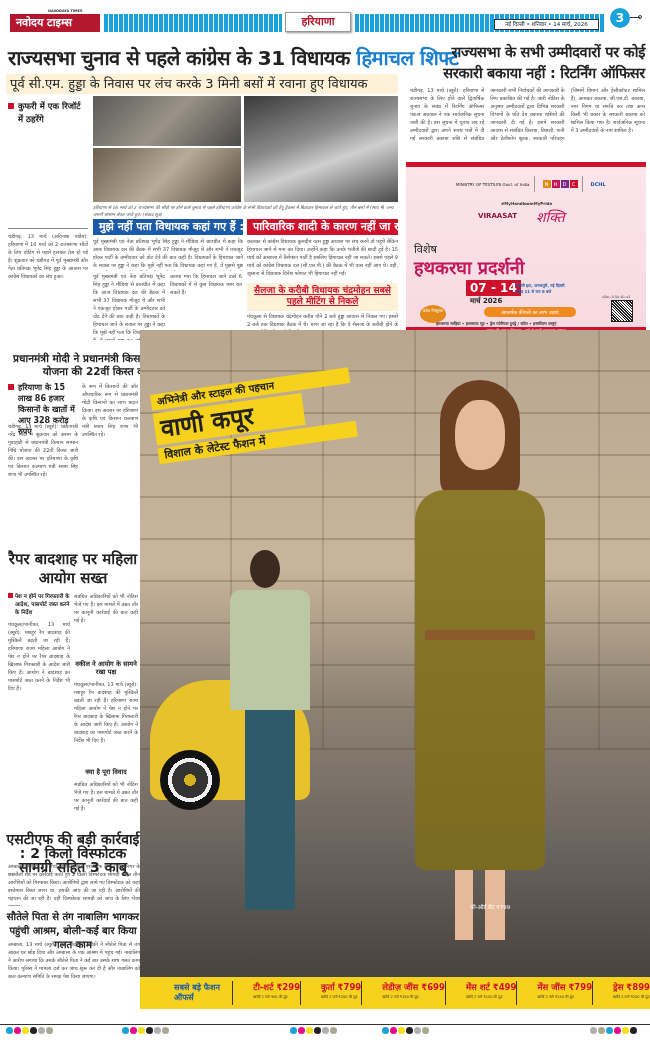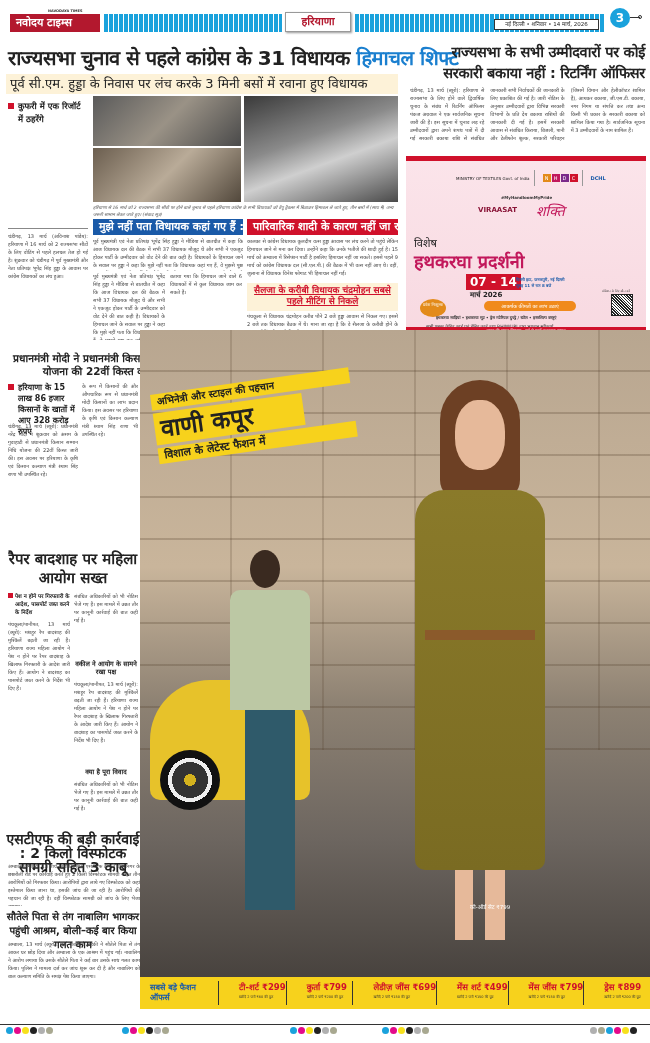--- a/index.html
+++ b/index.html
@@ -25,21 +25,21 @@
   .body-text { font-size: 5px; line-height: 8px; color: #444; text-align: justify; overflow: hidden; }
   .photo { background: #777; overflow: hidden; }
   .caption { font-size: 4.5px; line-height: 7px; color: #555; font-style: italic; overflow: hidden; }
   .red-band { height: 16px; background: #d0112b; color: #fff; font-weight: bold; font-size: 11px; line-height: 16px; padding-left: 6px; white-space: nowrap; overflow: hidden; }
   .blue-band { height: 16px; background: #1a5aa8; color: #fff; font-weight: bold; font-size: 11px; line-height: 16px; padding-left: 6px; white-space: nowrap; overflow: hidden; }
   .cream-box { background: #fdf2d8; }
   .sec-head { font-weight: bold; color: #222; text-align: center; line-height: 1.25; }
   .sec-head-red { color: #d0112b; text-decoration: underline; }
   .right-head { left: 410px; top: 42px; width: 235px; font-size: 14.5px; font-weight: bold; text-align: right; line-height: 21px; letter-spacing: -0.3px; }
   
-  .hl-ad { left: 406px; top: 156px; width: 240px; height: 216px; background: linear-gradient(180deg, #fbe4ea, #f7d7df); border-top: 5px solid #d0112b; overflow: hidden; }
+  .hl-ad { left: 406px; top: 162px; width: 240px; height: 216px; background: linear-gradient(180deg, #fbe4ea, #f7d7df); border-top: 5px solid #d0112b; overflow: hidden; }
   .hl-logos { left: 50px; top: 8px; width: 150px; height: 18px; display: flex; gap: 8px; align-items: center; }
   .logo-box { height: 16px; border-right: 1px solid #999; font-size: 4px; padding-right: 4px; display: flex; align-items: center; }
   .nhdc { display: flex; gap: 1px; }
   .nhdc span { width: 8px; height: 8px; font-size: 5px; color: #fff; text-align: center; line-height: 8px; }
   .hashtag { left: 95px; top: 34px; font-size: 4px; font-weight: bold; color: #333; }
   .viraasat { left: 72px; top: 45px; font-size: 7px; font-weight: bold; color: #8a1538; }
   .shakti { left: 130px; top: 40px; font-size: 14px; color: #c2185b; font-style: italic; }
   .vishesh { left: 8px; top: 74px; font-size: 11px; font-weight: normal; color: #222; }
   .pradarshani { left: 8px; top: 88px; font-size: 18px; font-weight: bold; color: #c2185b; white-space: nowrap; }
   .date-red { left: 60px; top: 113px; background: #d0112b; color: #fff; font-weight: bold; font-size: 12px; padding: 0 4px; line-height: 16px; }
@@ -71,21 +71,21 @@
   .wm-face { left: 55px; top: 20px; width: 50px; height: 70px; border-radius: 45%; background: #e6b99a; }
   .wm-dress { left: 15px; top: 110px; width: 130px; height: 380px; background: linear-gradient(180deg, #8a7a2a, #7a6b22); border-radius: 30px 30px 10px 10px; }
   .wm-belt { left: 25px; top: 250px; width: 110px; height: 10px; background: #8b5a2b; }
   .wm-legs { left: 55px; top: 490px; width: 50px; height: 70px; background: linear-gradient(90deg, #e6b99a 0 18px, transparent 18px 30px, #e6b99a 30px 48px); }
   .co-ord { left: 330px; top: 573px; font-size: 5.5px; color: #fff; }
   .vishal-logo { left: 300px; top: 655px; width: 210px; height: 30px; background: #e40a8a; }
   .vishal-v { left: 300px; top: 650px; width: 36px; height: 38px; }
   .vishal-text { left: 345px; top: 658px; font-size: 18px; font-weight: bold; color: #fff; letter-spacing: 1px; }
   .mega-text { left: 445px; top: 658px; font-size: 6px; font-weight: bold; color: #fff; line-height: 8px; }
   .offer-strip { left: 140px; top: 977px; width: 510px; height: 32px; background: #f7d21c; display: flex; align-items: center; }
-  .offer-first { width: 78px; padding-left: 10px; color: #1a5aa8; font-size: 8px; font-weight: bold; line-height: 10px; }
+  .offer-first { width: 78px; padding-left: 10px; color: #1a5aa8; font-size: 8px; font-weight: bold; line-height: 10px; margin-left: 24px; }
   .offer-item { flex: 1; border-left: 1px solid #333; padding-left: 20px; height: 24px; }
   .offer-title { font-size: 8.5px; font-weight: bold; color: #d0112b; white-space: nowrap; line-height: 13px; }
   .offer-sub { font-size: 3.5px; color: #333; white-space: nowrap; }
   
   .reg-row { top: 1027px; display: flex; gap: 1px; }
   .reg-row span { width: 7px; height: 7px; border-radius: 50%; display: inline-block; }
   .bottom-rule { left: 0; top: 1024px; width: 650px; height: 1px; background: #333; }
 </style>
 </head>
 <body>

